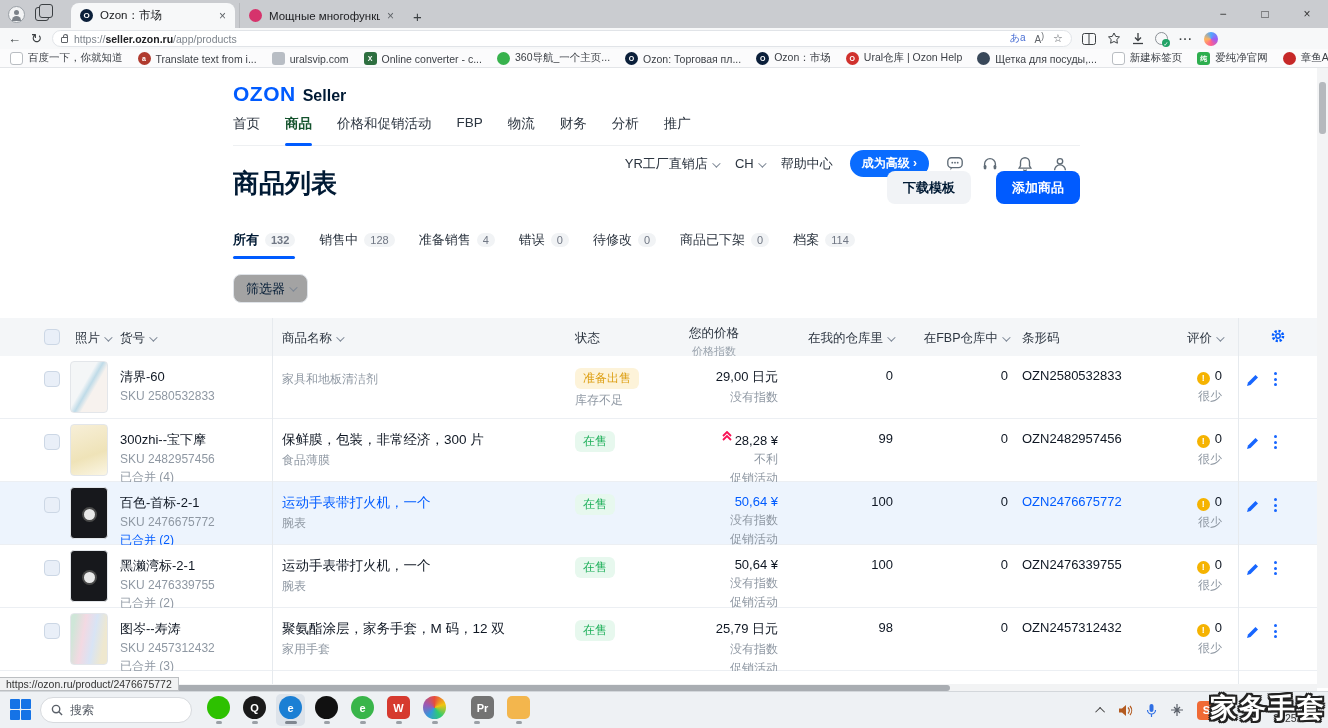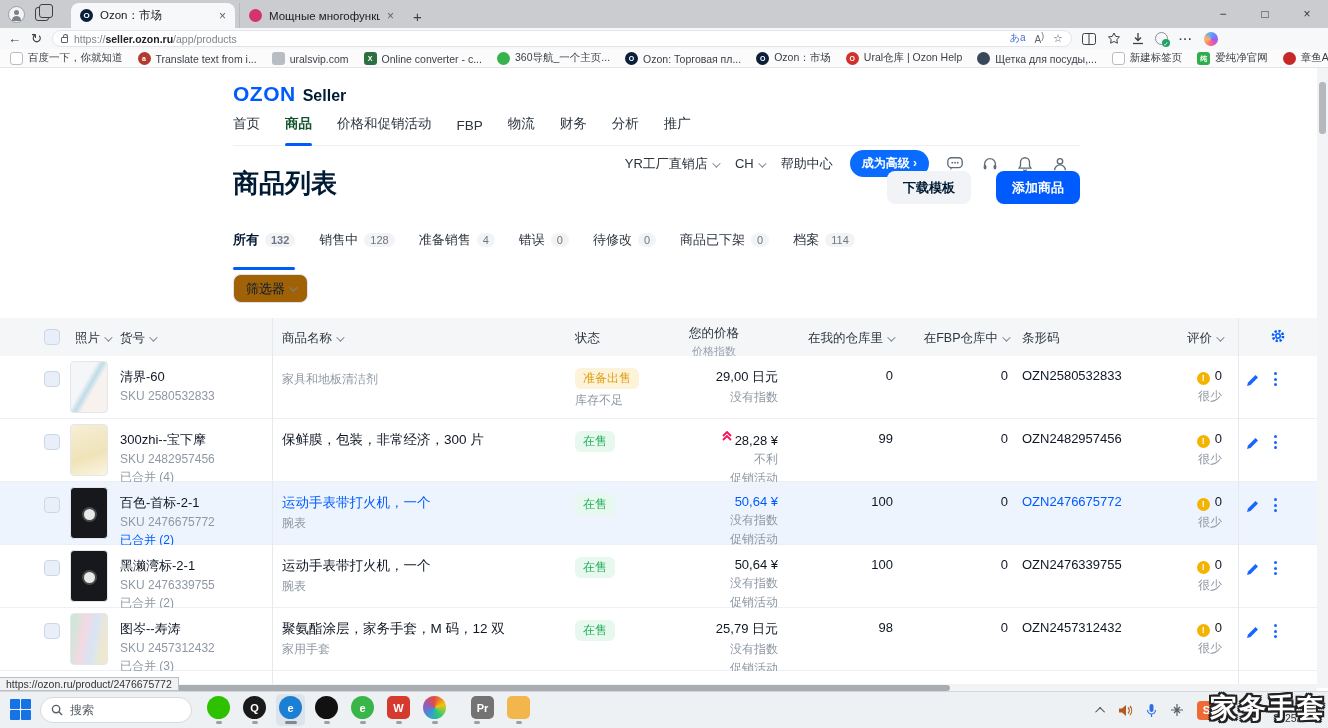--- a/index.html
+++ b/index.html
@@ -47,42 +47,42 @@
 
   
   .app { position:absolute; top:68px; left:0; right:11px; height:616px; background:#fff; overflow:hidden; }
   .shead { position:absolute; top:14px; left:233px; width:847px; }
   .logo-ozon { font-size:21px; font-weight:800; color:#005bff; letter-spacing:.5px; }
   .logo-seller { font-size:16px; font-weight:700; color:#001a34; margin-left:7px; }
   .shead-right { position:absolute; top:3px; right:0; display:flex; align-items:center; gap:17px; font-size:13px; color:#2c3540; }
   .chev { display:inline-block; width:6px; height:6px; border-right:1.5px solid #7b8694; border-bottom:1.5px solid #7b8694; transform:rotate(45deg) translateY(-2px); margin-left:4px; }
   .premium-btn { background:#0a6cff; color:#fff; font-size:12px; border-radius:14px; padding:5px 12px; font-weight:bold; }
   .hicon { width:18px; height:18px; color:#5f6b76; }
-  .mainnav { position:absolute; top:47px; left:233px; width:847px; display:flex; gap:25px; font-size:13.5px; color:#2c3540; border-bottom:1px solid #eef0f2; padding-bottom:12px;align-items:flex-end; }
+  .mainnav { position:absolute; top:47px; left:233px; width:847px; display:flex; gap:25px; font-size:13.5px; color:#2c3540; border-bottom:1px solid #eef0f2; padding-bottom:12px; }
   .mainnav .nitem { position:relative; }
   .mainnav .nitem.active { font-weight:bold; color:#14532d; }
   .mainnav .nitem.active::after { content:""; position:absolute; left:0; right:0; bottom:-13px; height:3px; background:#005bff; border-radius:2px; }
 
   .ptitle { position:absolute; top:98px; left:233px; font-size:26px; font-weight:bold; color:#001a34; }
   .topbtns { position:absolute; top:103px; left:233px; width:847px; display:flex; justify-content:flex-end; gap:25px; }
   .btn { height:33px; padding:0 16px; border-radius:8px; font-size:13px; display:flex; align-items:center; font-weight:bold; }
   .btn.ghost { background:#f1f3f6; color:#001a34; }
   .btn.primary { background:#005bff; color:#fff; }
 
   .ftabs { position:absolute; top:163px; left:233px; display:flex; gap:24px; font-size:13px; color:#2c3540; }
-  .ftab { display:flex; align-items:center; gap:6px; position:relative; padding-bottom:21px; }
+  .ftab { display:flex; align-items:center; gap:6px; position:relative; padding-bottom:10px; }
   .ftab .cnt { background:#f1f3f5; color:#707784; border-radius:9px; padding:1px 6px; font-size:11px; }
   .ftab.active { font-weight:bold; color:#001a34; }
   .ftab.active::after { content:""; position:absolute; left:0; right:0; bottom:0; height:3px; background:#005bff; border-radius:2px; }
 
   .searchrow { position:absolute; top:206px; left:233px; display:flex; gap:12px; }
   .srch { width:232px; height:29px; border:1px solid #dfe3e8; border-radius:8px; display:flex; align-items:center; padding:0 10px; gap:7px; background:#fff; }
   .srch input { border:none; outline:none; font-size:13px; width:100%; font-family:inherit; color:#0f1723; }
   .srch input::placeholder { color:#98a1ab; }
-  .filterbtn { height:29px; border:1px solid #dfe3e8; border-radius:8px; display:flex; align-items:center; padding:0 12px; font-size:13px; color:#001a34; background:#a16207; }
+  .filterbtn { height:29px; border:1px solid #dfe3e8; border-radius:8px; display:flex; align-items:center; padding:0 12px; font-size:13px; color:#001a34; background:#a3a3a3; }
 
   
   .table { position:absolute; top:250px; left:0; right:0; bottom:0; }
   .thead { position:absolute; top:0; left:0; right:0; height:38px; background:#f4f6f8; font-size:12.5px; color:#2c3540; }
   .th { position:absolute; top:12px; white-space:nowrap; }
   .vline { position:absolute; top:0; bottom:0; width:1px; background:#e6eaee; z-index:2; }
   .rows { position:absolute; top:38px; left:0; right:0; bottom:0; overflow:hidden; }
   .trow { position:relative; height:63px; border-bottom:1px solid #eceff3; background:#fff; }
   .trow.hl { background:#edf4fd; }
   .cb { position:absolute; left:44px; width:16px; height:16px; border:1px solid #ccd7e5; background:#e9eff8; border-radius:4px; }
@@ -405,20 +405,21 @@
         <div class="trow">
         <span class="cb"></span>
         <div class="pimg img-wrap"></div>
         <div class="col-article">
           <div class="t-article">300zhi--宝下摩</div>
           <div class="t-sku">SKU 2482957456</div>
           <div class="t-merged">已合并 (4)</div>
         </div>
         <div class="col-name">
           <div class="t-name">保鲜膜，包装，非常经济，300 片</div>
+          <div class="t-cat">食品薄膜</div>
         </div>
         <div class="col-status">
           <span class="badge b-live">在售</span>
           <div class="status-note"></div>
         </div>
         <div class="col-price">
           <div><span class="arrows" style="display: inline-flex;">
                 <svg width="10" height="13" viewBox="0 0 10 13">
                   <path d="M1 5L5 1l4 4M1 9l4-4 4 4" fill="none" stroke="#f91155" stroke-width="1.8"></path>
                 </svg>

